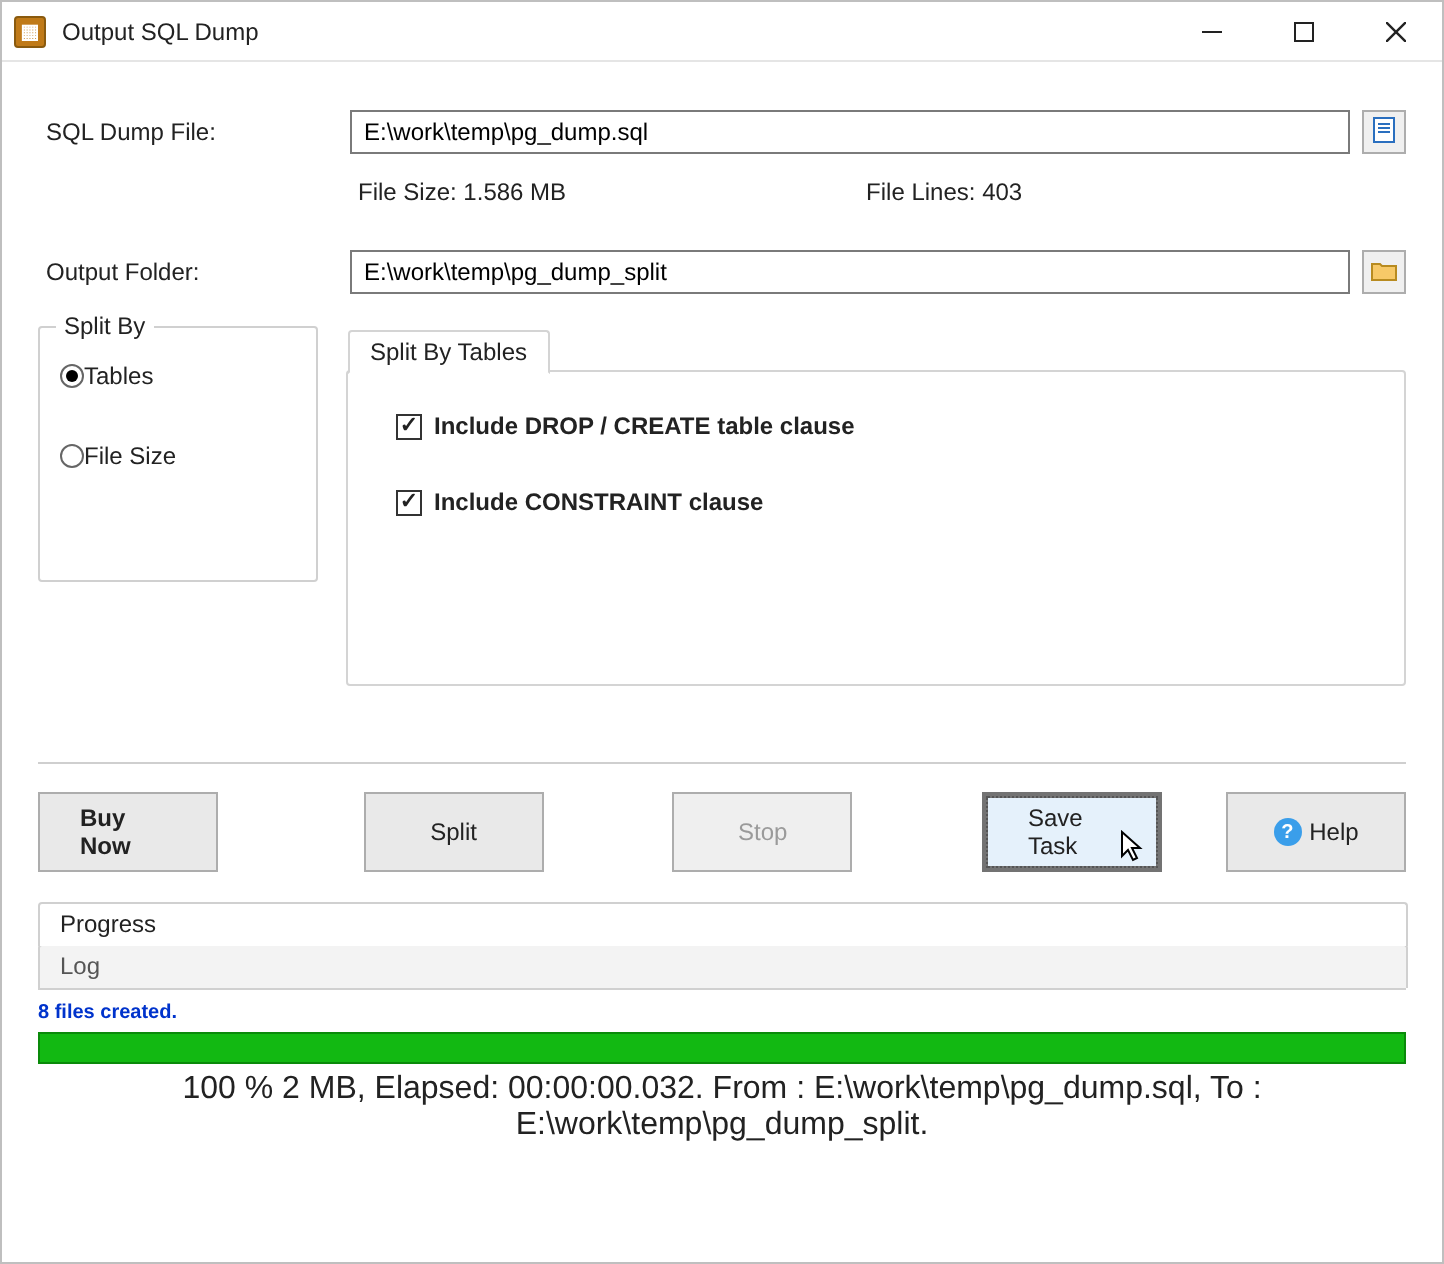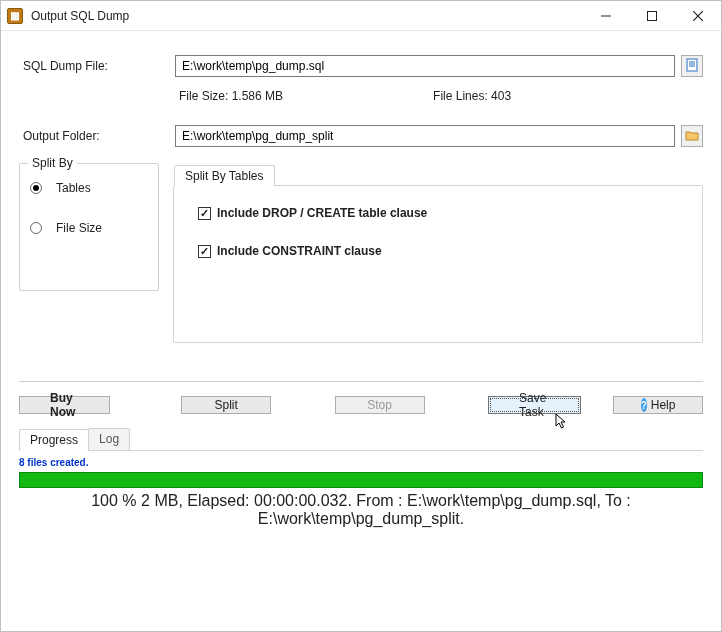--- a/index.html
+++ b/index.html
@@ -147,21 +147,21 @@
     padding: 4px 2px 2px 2px;
     position: relative;
   }
   .group-box .group-title {
     position: absolute; top: -8px; left: 8px;
     background: #fff; padding: 0 4px;
     font-size: 12px;
   }
   .group-box .radio-row {
     display: flex; align-items: center;
-    gap: 14px;
+    gap: 0;
     padding: 2px 8px;
     font-size: 12px;
     height: 40px;
   }
   .radio {
     width: 12px; height: 12px;
     border: 1px solid #666;
     border-radius: 50%;
     display: inline-flex; align-items: center; justify-content: center;
   }
@@ -210,47 +210,48 @@
 
   .button-row {
     border-top: 1px solid #cfcfcf;
     margin-top: 38px;
     padding-top: 14px;
     display: flex;
     gap: 16px;
     align-items: center;
   }
   .push-btn {
-    height: 18px;
+    height: 40px;
     min-width: 90px;
     border: 1px solid #adadad;
     background: #e9e9e9;
     display: inline-flex; align-items: center; justify-content: center;
     font-size: 12px;
-    padding: 0 30px;
+    padding: 0 20px;
     cursor: default;
     gap: 4px;
   }
   .push-btn.disabled {
     color: #9a9a9a;
     background: #efefef;
   }
   .push-btn.focused {
-    border: 1px solid #737373;
+    border: 3px solid #737373;
     outline: 1px dotted #555;
     outline-offset: -3px;
     background: #e5f1fb;
   }
   .bold { font-weight: bold; }
   .spacer { flex: 1; }
 
   .tabs-bottom {
     margin-top: 14px;
     display: flex;
     border-bottom: 1px solid #d0d0d0;
+    flex-direction: column;
   }
   .tabs-bottom .btab {
     padding: 3px 10px 4px 10px;
     border: 1px solid #d0d0d0;
     border-bottom: none;
     background: #fff;
     font-size: 12px;
     margin-right: -1px;
     border-radius: 2px 2px 0 0;
   }

